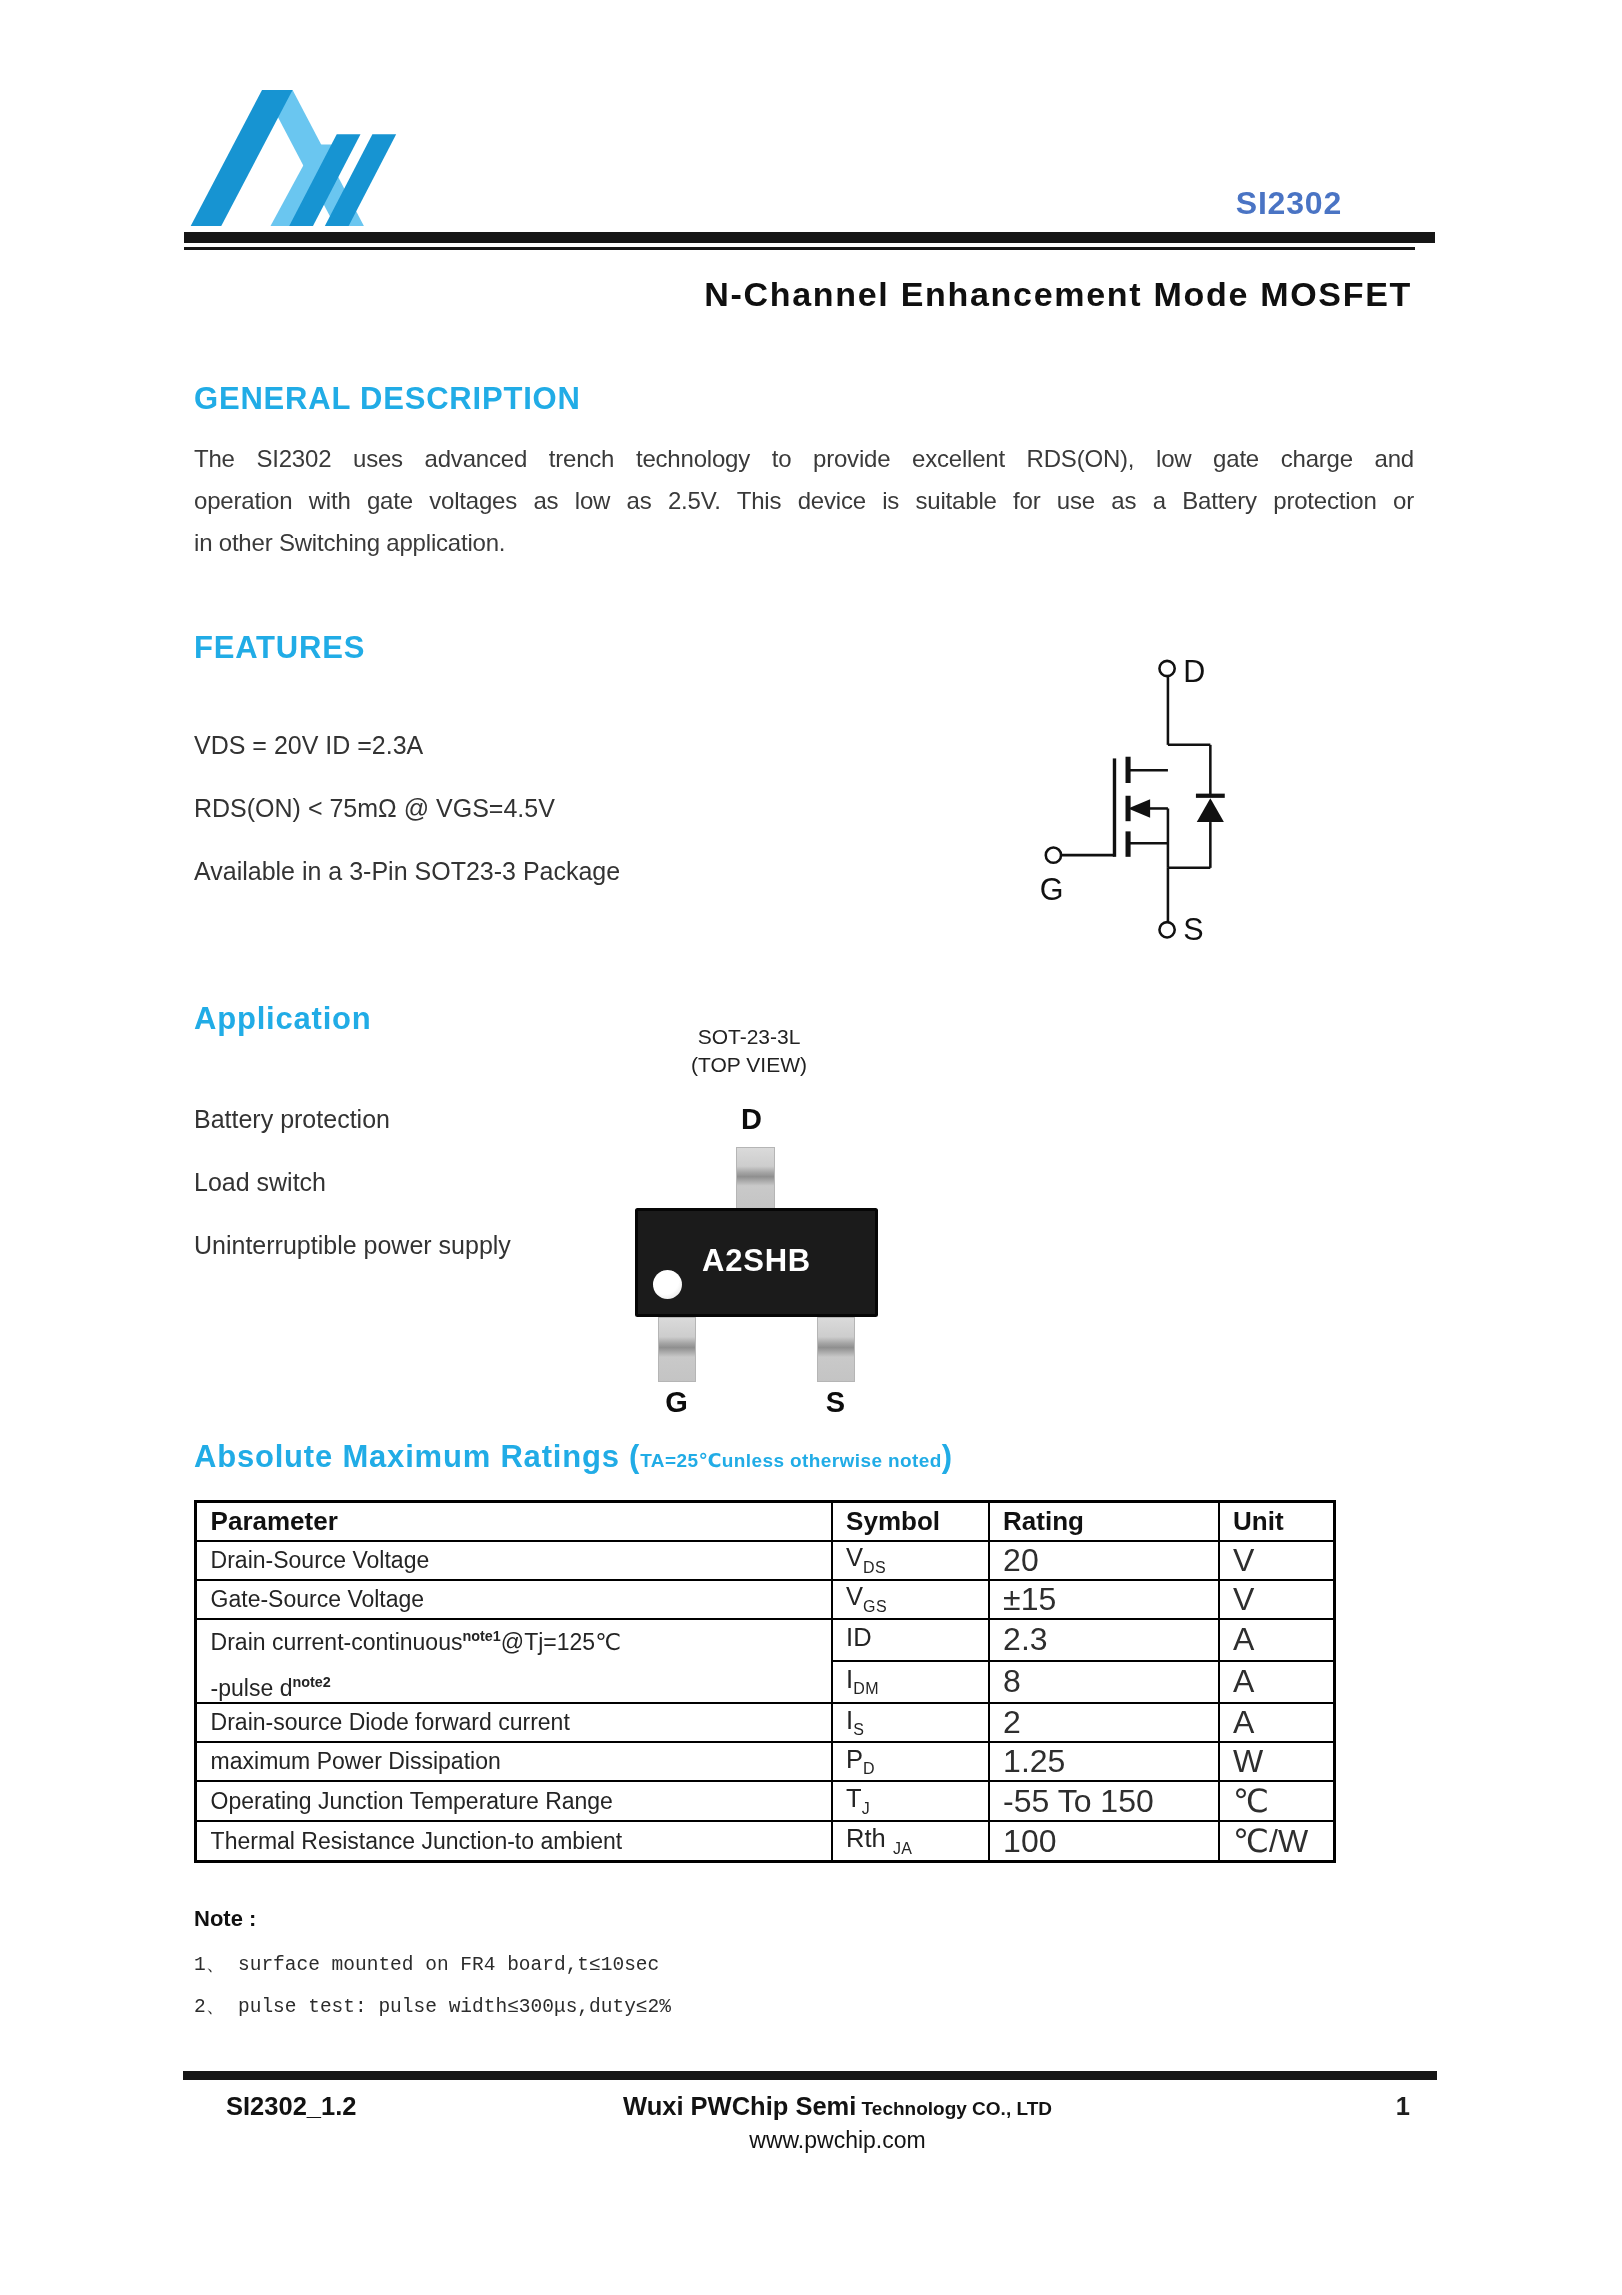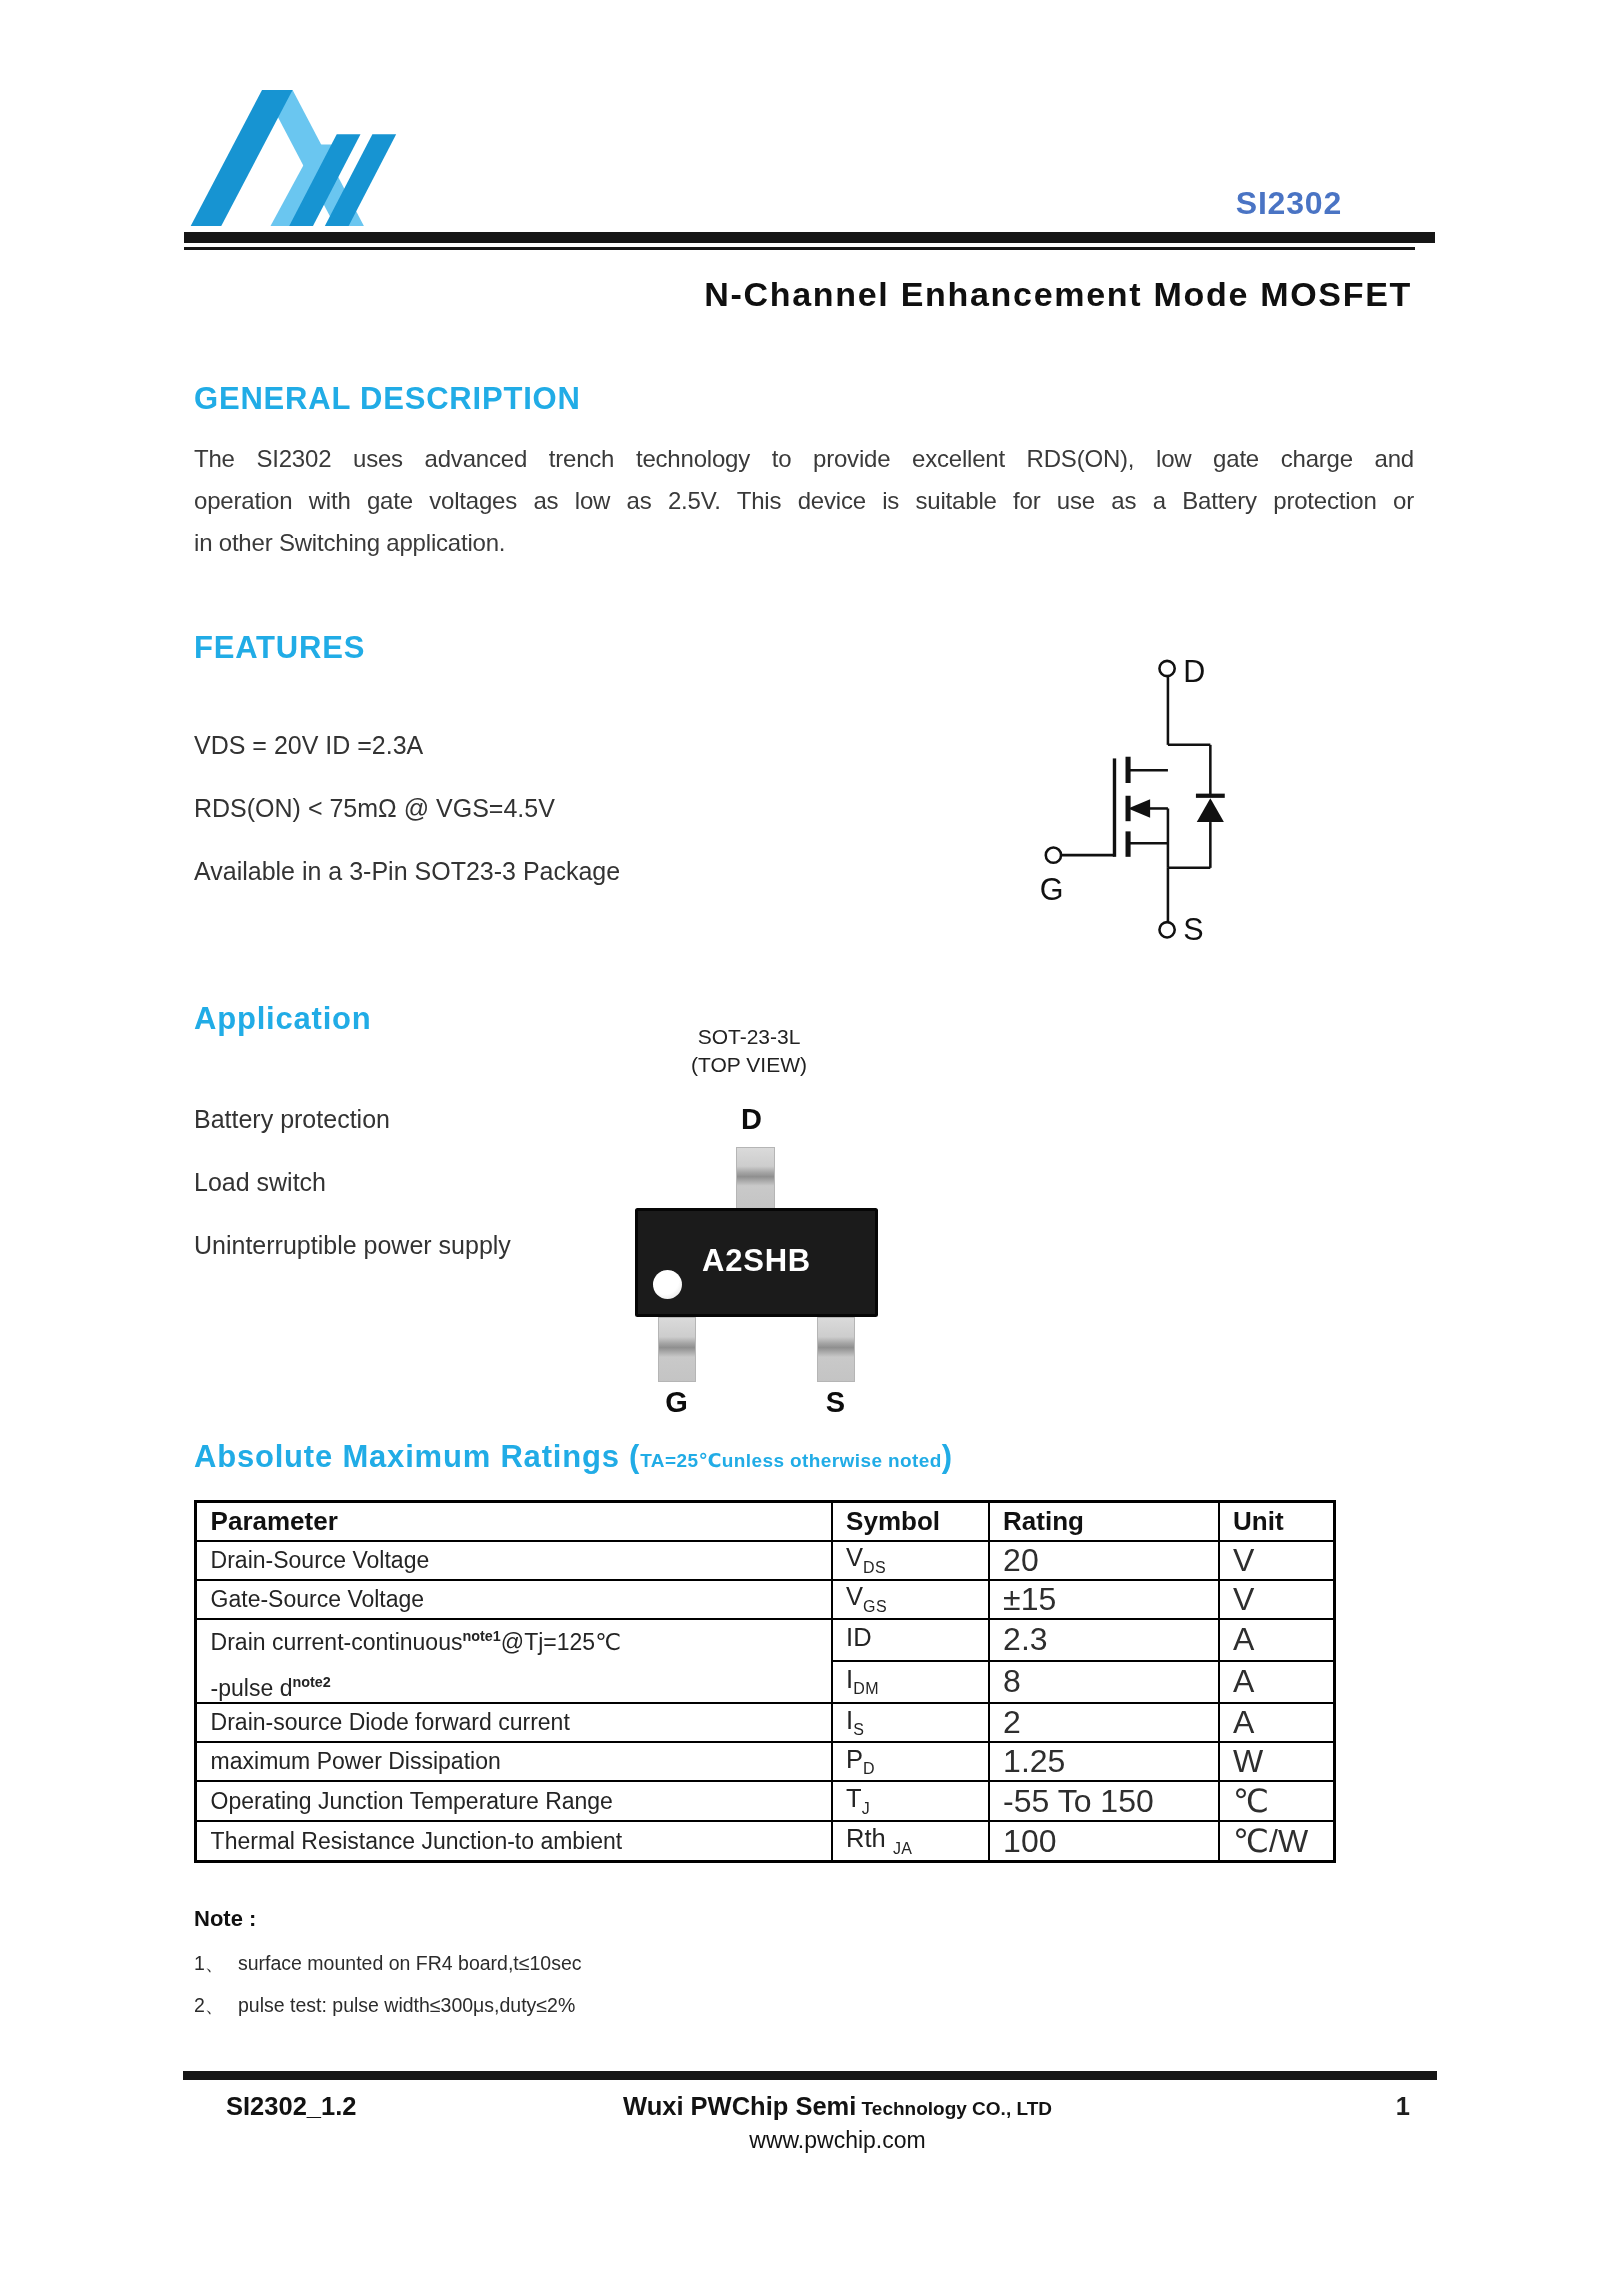--- a/index.html
+++ b/index.html
@@ -57,21 +57,21 @@
   .amr th{font-size:26px;font-weight:bold;height:39px;padding-left:13.6px;color:#111;}
   .amr td{font-size:23px;height:37px;padding-left:13.6px;}
   .amr td.sym{font-size:25.5px;}
   .amr td.sym sub{font-size:16px;letter-spacing:0.4px;margin-top:34px;}
   .amr td.rate,.amr td.unit{font-size:32px;color:#2e2e2e;margin-top:43px;}
   .amr td.param2{vertical-align:top;padding-top:8.5px;}
   .amr td.param2 .l2{margin-top:18.7px;}
   .amr sup{font-size:14.4px;font-weight:bold;}
   
   .note-label{left:194px;top:1906px;font-size:22px;font-weight:bold;color:#101010;}
-  .note-item{font-size:19.5px;color:#2c2c2c;}
+  .note-item{font-size:19.5px;color:#2c2c2c;font-family:Liberation Mono, monospace;}
   .note-1{left:194px;top:1950px;}
   .note-2{left:194px;top:1992px;}
   .note-item .num{display:inline-block;width:44px;}
   
   .rule-footer{left:183px;top:2071px;width:1254px;height:9.3px;background:var(--bar);}
   .foot-ref{left:194px;top:2092px;font-size:25.5px;font-weight:bold;color:#131313;margin-left:32px;}
   .foot-center{left:194px;top:2092px;width:1287px;text-align:center;color:#131313;}
   .foot-center .big{font-size:25.5px;font-weight:bold;}
   .foot-center .small{font-size:19px;font-weight:bold;margin-top:31px;}
   .foot-site{left:194px;top:2127px;width:1287px;text-align:center;font-size:23px;font-weight:normal;color:#131313;}

